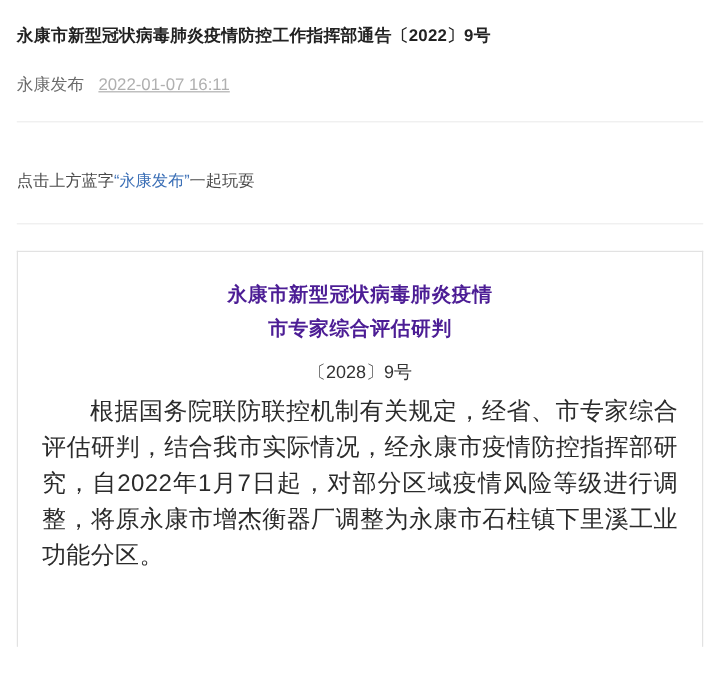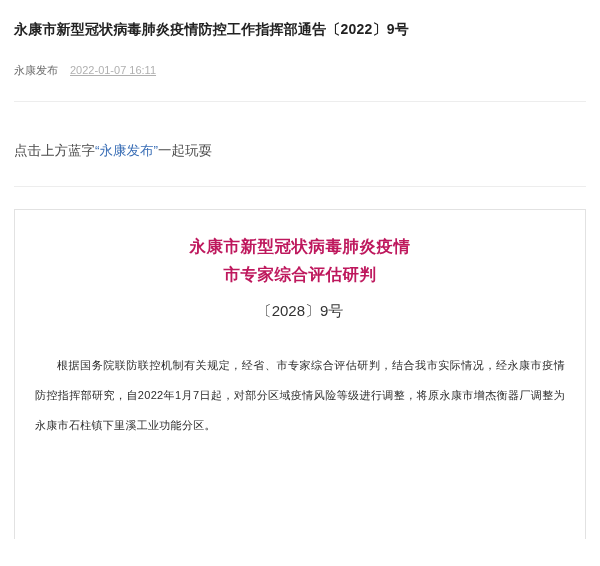--- a/index.html
+++ b/index.html
@@ -25,21 +25,21 @@
     margin: 0;
     padding-top: 14px;
     font-size: 14px;
     line-height: 31px;
     font-weight: bold;
     color: #222222;
     letter-spacing: 0.2px;
   }
   .meta-row {
     margin-top: 16px;
-    font-size: 11px;
+    font-size: 14px;
     line-height: 18px;
     color: #9a9a9a;
     display: flex;
   }
   .meta-source {
     color: #6b6b6b;
   }
   .meta-time {
     margin-left: 12px;
     color: #b0b0b0;
@@ -69,36 +69,36 @@
     border: 1px solid #e2e2e2;
     border-bottom: none;
     background: #ffffff;
     padding: 22px 20px 10px 20px;
     box-sizing: border-box;
     height: 330px;
     overflow: hidden;
   }
   .doc-title {
     text-align: center;
-    color: #be185d;
+    color: #4c1d95;
     font-weight: bold;
     font-size: 16.5px;
     line-height: 28px;
     letter-spacing: 0.5px;
   }
   .doc-number {
     text-align: center;
     margin-top: 10px;
     font-size: 15px;
     line-height: 26px;
     color: #333333;
   }
   .doc-para {
-    margin-top: 26px;
-    font-size: 11px;
+    margin-top: 4px;
+    font-size: 20px;
     line-height: 30px;
     color: #2b2b2b;
     text-indent: 2em;
     text-align: justify;
     letter-spacing: 0.3px;
   }
 </style>
 </head>
 <body>
 

